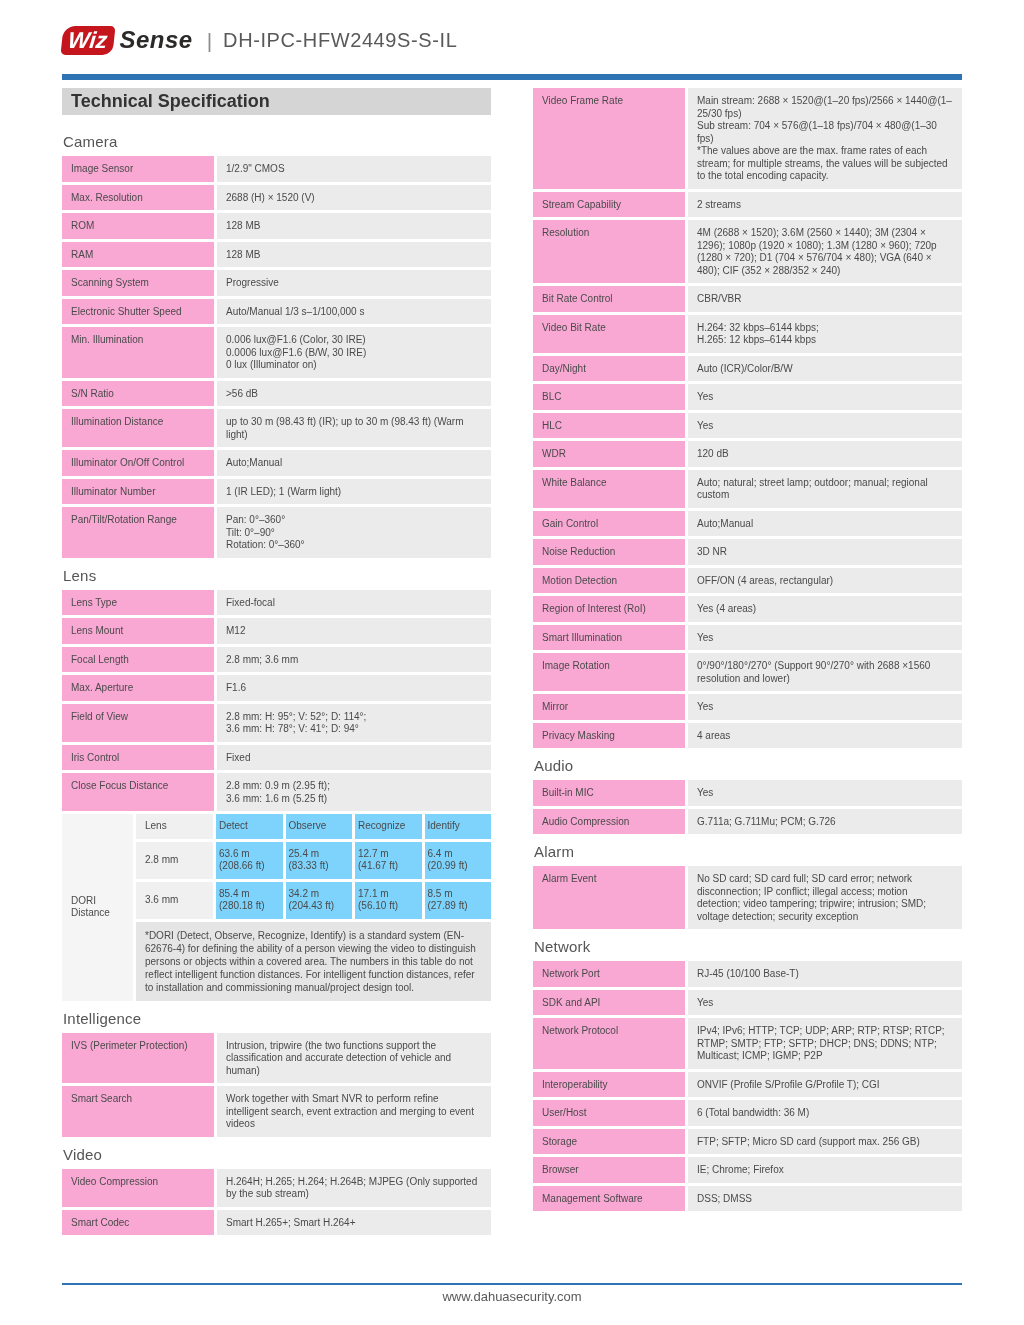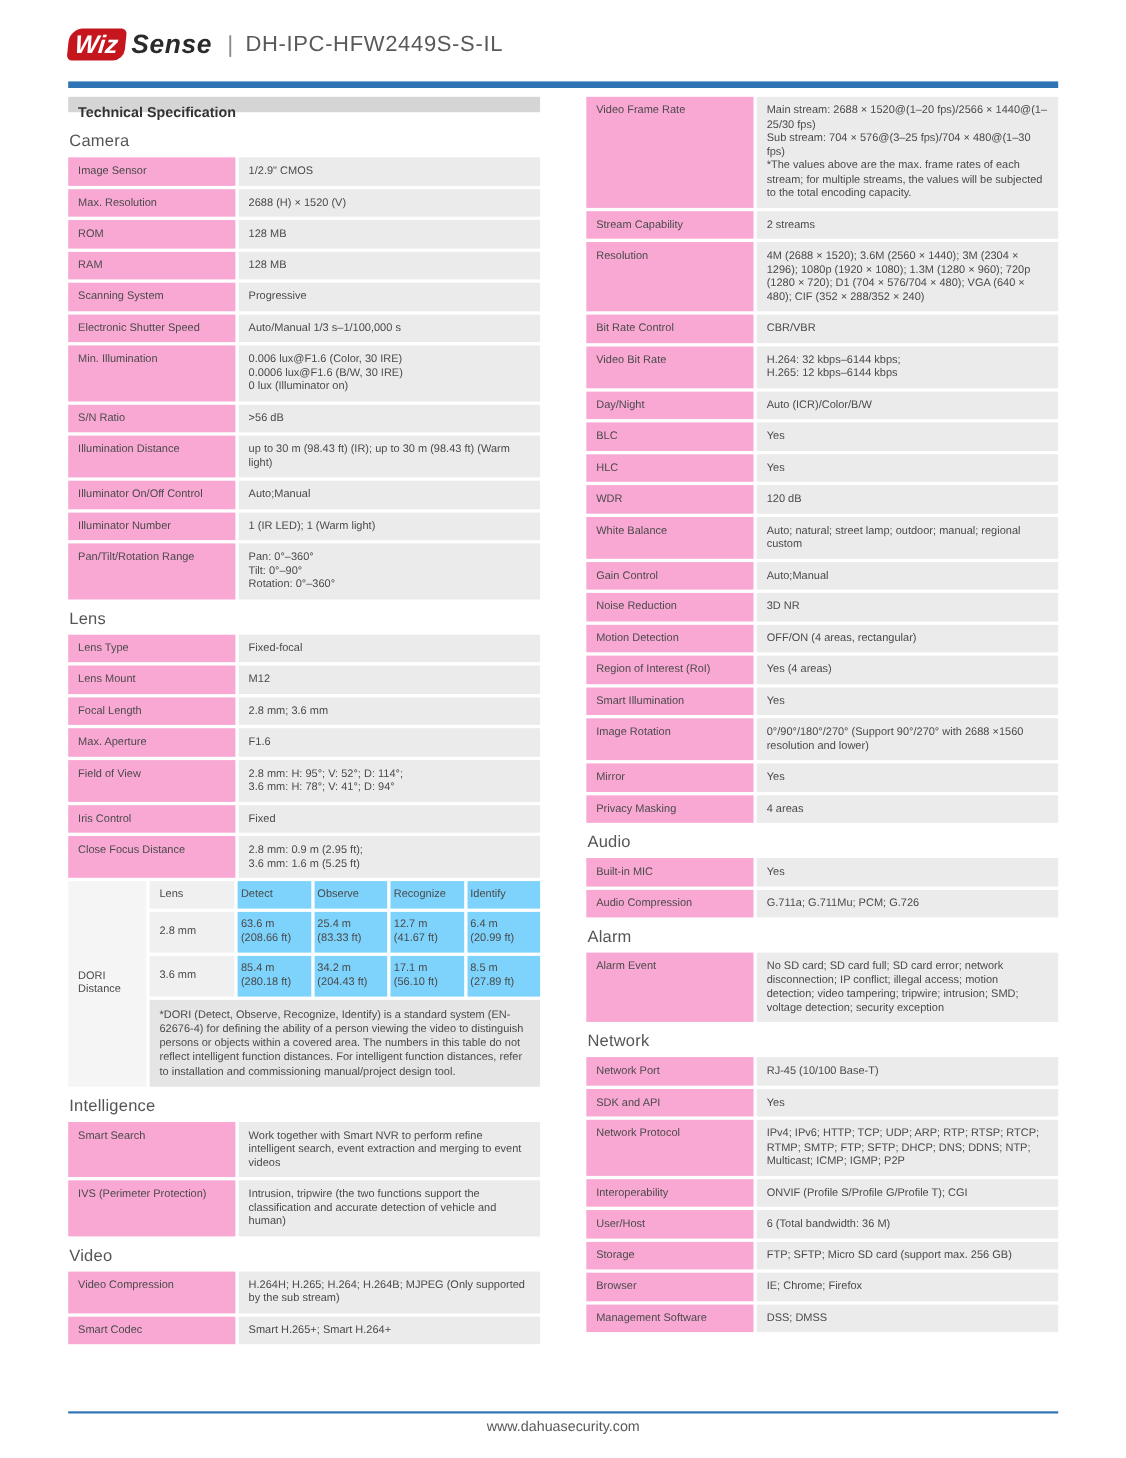--- a/index.html
+++ b/index.html
@@ -87,25 +87,25 @@
     position: absolute;
     top: 88px;
     left: 62px;
     width: 900px;
     display: flex;
   }
   .col-left  { width: 429px; margin-right: 42px; }
   .col-right { width: 429px; }
 
   .spec-bar {
-    height: 14px;
+    height: 27px;
     background: #d5d5d5;
     color: #333333;
     font-weight: bold;
-    font-size: 13px;
+    font-size: 18px;
     line-height: 27px;
     padding-left: 9px;
     margin-bottom: 18px;
   }
   .section-title {
     font-size: 15px;
     color: #555555;
     margin: 9px 0 6px 1px;
     letter-spacing: 0.2px;
   }
@@ -327,28 +327,28 @@
               </div>
             </div>
           <div class="dori-note">*DORI (Detect, Observe, Recognize, Identify) is a standard system (EN-62676-4) for defining the ability of a person viewing the video to distinguish persons or objects within a covered area. The numbers in this table do not reflect intelligent function distances. For intelligent function distances, refer to installation and commissioning manual/project design tool.</div>
         </div>
       </div>
 
       <div class="section-title">Intelligence</div>
       <div>
 
           <div class="row">
+            <div class="cell label">IVS (Perimeter Protection)</div>
+            <div class="cell value">Intrusion, tripwire (the two functions support the classification and accurate detection of vehicle and human)</div>
+          </div>
+
+          <div class="row">
             <div class="cell label">Smart Search</div>
             <div class="cell value">Work together with Smart NVR to perform refine intelligent search, event extraction and merging to event videos</div>
           </div>
-
-          <div class="row">
-            <div class="cell label">IVS (Perimeter Protection)</div>
-            <div class="cell value">Intrusion, tripwire (the two functions support the classification and accurate detection of vehicle and human)</div>
-          </div>
         </div>
 
       <div class="section-title">Video</div>
       <div>
 
           <div class="row">
             <div class="cell label">Video Compression</div>
             <div class="cell value">H.264H; H.265; H.264; H.264B; MJPEG (Only supported by the sub stream)</div>
           </div>
 
@@ -358,21 +358,21 @@
           </div>
         </div>
     </div>
 
     <div class="col-right">
       <div>
 
           <div class="row">
             <div class="cell label">Video Frame Rate</div>
             <div class="cell value">Main stream: 2688 × 1520@(1–20 fps)/2566 × 1440@(1–25/30 fps)
-Sub stream: 704 × 576@(3–25 fps)/704 × 480@(1–30 fps)
+Sub stream: 704 × 576@(1–18 fps)/704 × 480@(1–30 fps)
  *The values above are the max. frame rates of each stream; for multiple streams, the values will be subjected to the total encoding capacity.</div>
           </div>
 
           <div class="row">
             <div class="cell label">Stream Capability</div>
             <div class="cell value">2 streams</div>
           </div>
 
           <div class="row">
             <div class="cell label">Resolution</div>

